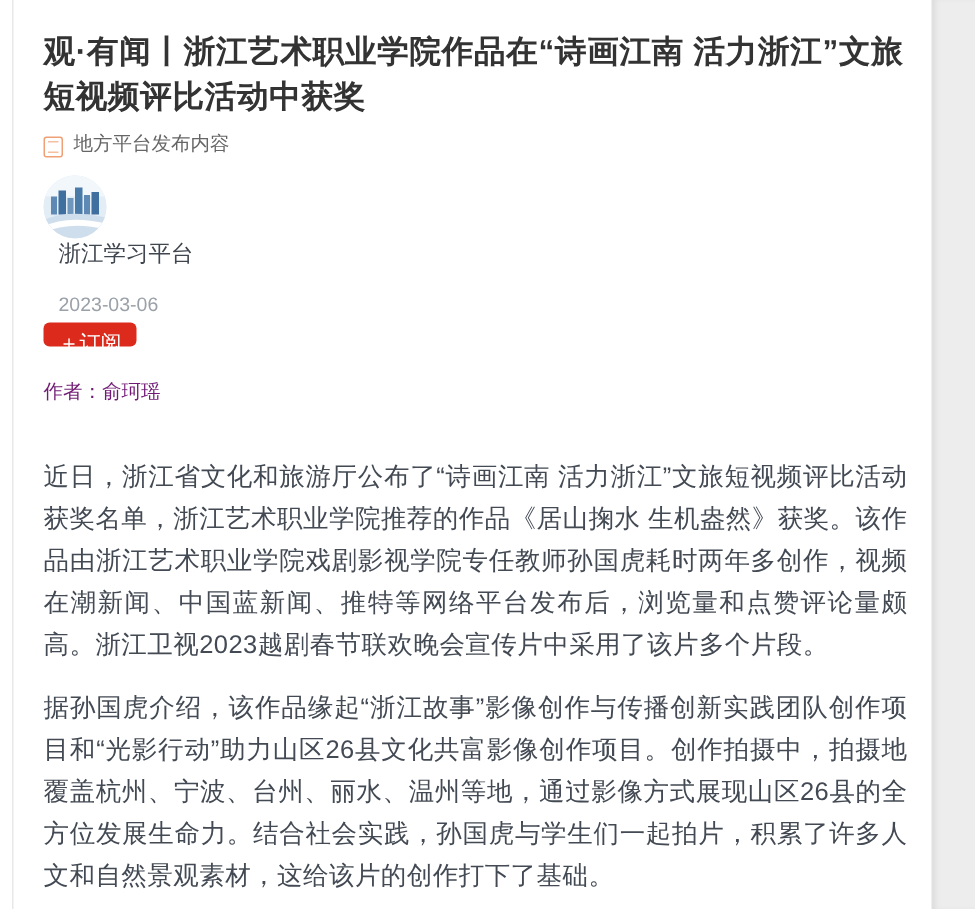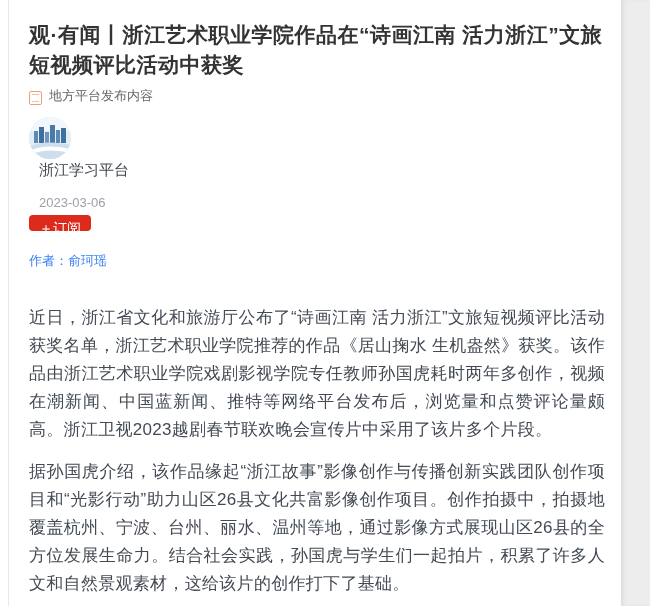--- a/index.html
+++ b/index.html
@@ -57,21 +57,21 @@
   .spacer { flex: 1; }
   .subscribe-btn {
     margin-top: 4px;
     min-width: 56px; height: 16px; padding: 0 10px;
     background: #dc2a1c; color: #ffffff;
     border: none; border-radius: 4px;
     font-size: 14px; line-height: 27px;
     font-family: inherit; cursor: pointer;
   }
   .author-line {
-    margin-top: 21px; font-size: 13px; color: #3b82f6;
+    margin-top: 21px; font-size: 13px; color: #701a75;
   }
   .article-body { margin-top: 34px; }
   .article-body p {
     font-size: 17px; line-height: 28px; color: #434a54;
     text-align: justify; letter-spacing: 0.3px;
     margin-bottom: 14px;
   }
 </style>
 </head>
 <body>

